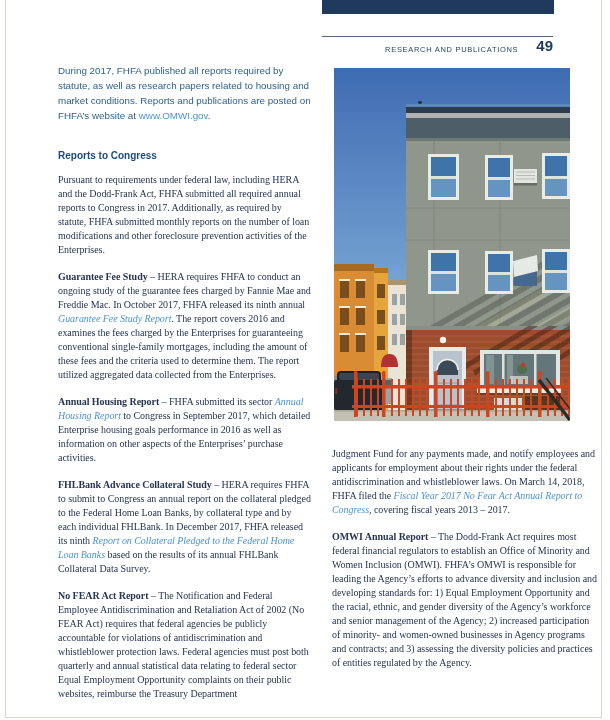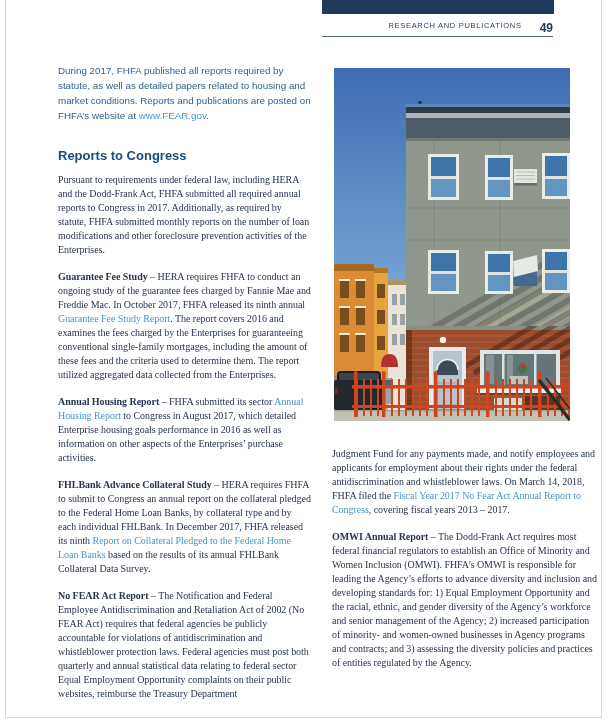--- a/index.html
+++ b/index.html
@@ -15,46 +15,46 @@
   
   .edge{position:absolute;background:#d9d6ce;}
   .edge-left{left:5px;top:0;bottom:2px;width:1px;}
   .edge-right{right:8px;top:0;bottom:2px;width:1px;}
   .edge-bottom{left:5px;right:8px;bottom:2px;height:1px;}
 
   
   .hdr-bar{position:absolute;left:322px;top:0;width:232px;height:14px;background:var(--navy-bar,#1f3a5c);}
   .hdr-row{
     position:absolute;left:322px;top:21px;width:231px;display:flex;justify-content:flex-end;
-    align-items:flex-start;gap:18px;font-family:"Liberation Sans", sans-serif;color:var(--header-text,#1d3b5e);
+    align-items:flex-end;gap:18px;font-family:"Liberation Sans", sans-serif;color:var(--header-text,#1d3b5e);
   }
   .hdr-title{font-size:7.5px;letter-spacing:.7px;font-weight:normal;}
-  .hdr-num{font-size:12px;font-weight:bold;}
+  .hdr-num{font-size:15px;font-weight:bold;margin-top:16px;}
   .hdr-rule{position:absolute;left:322px;top:36px;width:231px;height:1px;background:var(--rule,#27415f);opacity:.8;}
 
   
   .col{position:absolute;top:63px;}
   .col-left{left:58px;width:253px;}
   .col-right{left:332px;width:266px;top:68px;}
 
   .intro{
     margin:0;font-family:"Liberation Sans", sans-serif;font-size:9.8px;line-height:15px;
     color:var(--intro-text,#31618f);
   }
   .intro .seg-link{font-style:normal;}
   .section-heading{
-    margin:26px 0 10px 0;font-family:"Liberation Sans", sans-serif;font-size:13px;line-height:14px;
+    margin:26px 0 10px 0;font-family:"Liberation Sans", sans-serif;font-size:10px;line-height:14px;
     font-weight:bold;color:var(--heading,#1b4a7e);
   }
   .para{
     margin:0 0 13px 0;font-size:10px;line-height:14px;color:var(--body-text,#273551);
     letter-spacing:-0.05px;
   }
   .seg-b{font-weight:bold;margin-top:32px;}
-  .seg-link{color:var(--link,#4b94cd);text-decoration:none;cursor:pointer;}
+  .seg-link{color:var(--link,#4b94cd);font-style:italic;text-decoration:none;cursor:pointer;}
   .seg-n{font-style:normal;}
 
   figure.photo{margin:0 0 26px 2px;padding:0;width:236px;height:353px;}
   figure.photo svg{display:block;}
 </style>
 </head>
 <body>
 
 <div class="page">
 
@@ -63,26 +63,26 @@
   <div class="edge edge-bottom"></div>
 
   <div class="hdr-bar"></div>
   <div class="hdr-row">
     <span class="hdr-title">RESEARCH AND PUBLICATIONS</span>
     <span class="hdr-num">49</span>
   </div>
   <div class="hdr-rule"></div>
 
   <div class="col col-left">
-    <p class="intro"><span class="seg-n">During 2017, FHFA published all reports required by statute, as well as detailed papers related to housing and market conditions.  Reports and publications are posted on FHFA’s website at </span><span class="seg-link">www.FEAR.gov</span><span class="seg-n">.</span></p>
+    <p class="intro"><span class="seg-n">During 2017, FHFA published all reports required by statute, as well as research papers related to housing and market conditions.  Reports and publications are posted on FHFA’s website at </span><span class="seg-link">www.OMWI.gov</span><span class="seg-n">.</span></p>
     <h2 class="section-heading">Reports to Congress</h2>
     <div>
         <p class="para"><span class="seg-n">Pursuant to requirements under federal law, including HERA and the Dodd-Frank Act, FHFA submitted all required annual reports to Congress in 2017.  Additionally, as required by statute, FHFA submitted monthly reports on the number of loan modifications and other foreclosure prevention activities of the Enterprises.</span></p>
         <p class="para"><span class="seg-b">Guarantee Fee Study</span><span class="seg-n"> – HERA requires FHFA to conduct an ongoing study of the guarantee fees charged by Fannie Mae and Freddie Mac.  In October 2017, FHFA released its ninth annual </span><span class="seg-link">Guarantee Fee Study Report</span><span class="seg-n">.  The report covers 2016 and examines the fees charged by the Enterprises for guaranteeing conventional single-family mortgages, including the amount of these fees and the criteria used to determine them.  The report utilized aggregated data collected from the Enterprises.</span></p>
-        <p class="para"><span class="seg-b">Annual Housing Report</span><span class="seg-n"> – FHFA submitted its sector </span><span class="seg-link">Annual Housing Report</span><span class="seg-n"> to Congress in August 2017, which detailed Enterprise housing goals performance in 2016 as well as information on other aspects of the Enterprises’ purchase activities.</span></p>
+        <p class="para"><span class="seg-b">Annual Housing Report</span><span class="seg-n"> – FHFA submitted its sector </span><span class="seg-link">Annual Housing Report</span><span class="seg-n"> to Congress in September 2017, which detailed Enterprise housing goals performance in 2016 as well as information on other aspects of the Enterprises’ purchase activities.</span></p>
         <p class="para"><span class="seg-b">FHLBank Advance Collateral Study</span><span class="seg-n"> – HERA requires FHFA to submit to Congress an annual report on the collateral pledged to the Federal Home Loan Banks, by collateral type and by each individual FHLBank.  In December 2017, FHFA released its ninth </span><span class="seg-link">Report on Collateral Pledged to the Federal Home Loan Banks</span><span class="seg-n"> based on the results of its annual FHLBank Collateral Data Survey.</span></p>
         <p class="para"><span class="seg-b">No FEAR Act Report</span><span class="seg-n"> – The Notification and Federal Employee Antidiscrimination and Retaliation Act of 2002 (No FEAR Act) requires that federal agencies be publicly accountable for violations of antidiscrimination and whistleblower protection laws.  Federal agencies must post both quarterly and annual statistical data relating to federal sector Equal Employment Opportunity complaints on their public websites, reimburse the Treasury Department</span></p>
       </div>
   </div>
 
   <div class="col col-right">
     <figure class="photo" aria-label="Three-story gray stucco building with red brick first floor, white door, red metal picket fence, neighboring orange rowhouses, parked dark SUV and blue sky">
       <svg width="236" height="353" viewBox="0 0 236 353" xmlns="http://www.w3.org/2000/svg">
         <defs>
           <linearGradient id="sky" x1="0" y1="0" x2="0" y2="1">

